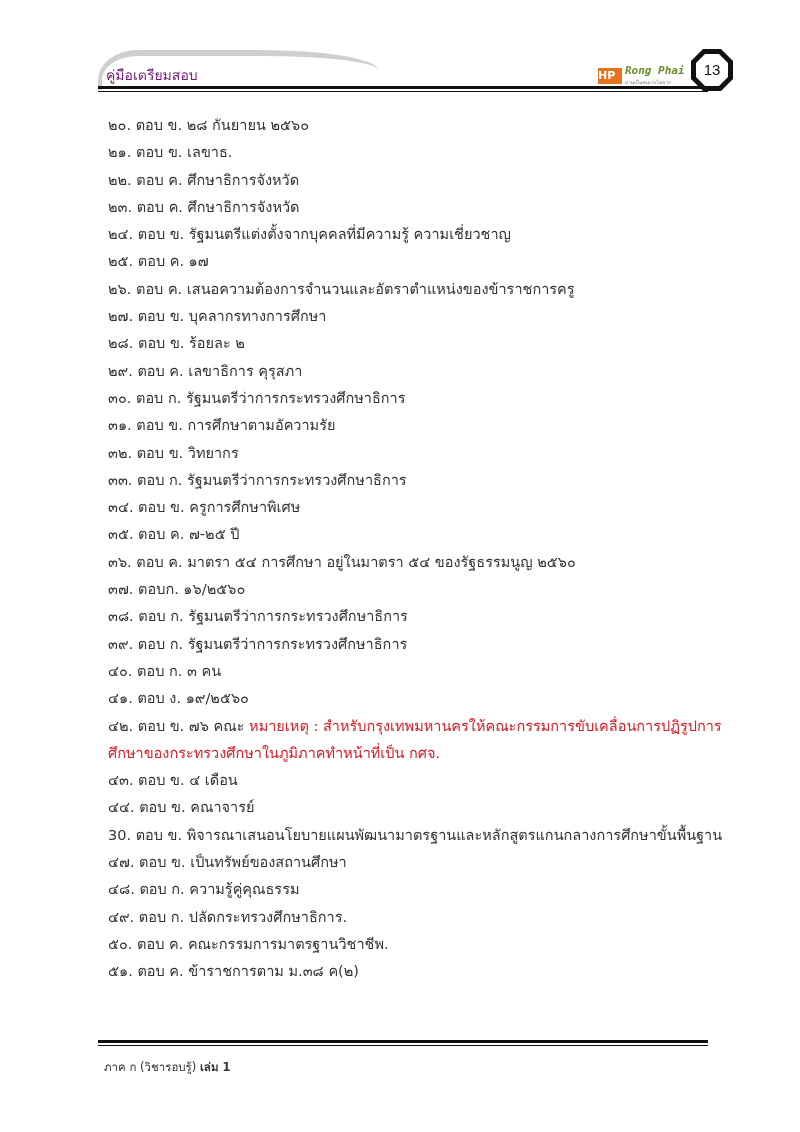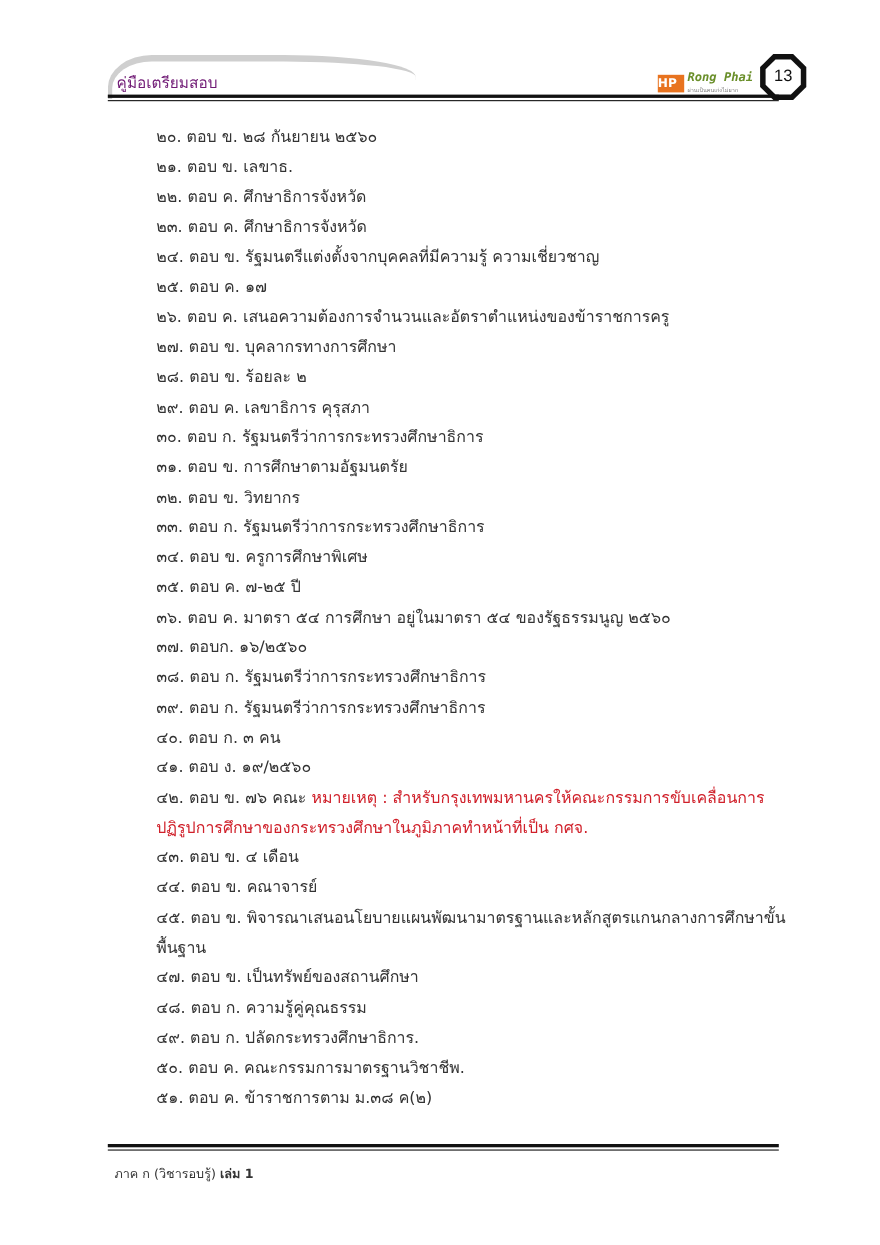--- a/index.html
+++ b/index.html
@@ -44,21 +44,21 @@
     .page-badge svg { position: absolute; left: 0; top: 0; }
     .page-number {
       position: absolute; left: 0; top: 0; width: 44px; height: 44px;
       line-height: 44px; text-align: center; font-size: 15px; color: #111;
       font-family: "Liberation Sans", sans-serif;
     }
     .content {
       position: absolute; left: 108px; top: 112px; width: 620px;
       font-size: 14.5px; line-height: 27.3px; color: #333;
     }
-    .item { white-space: nowrap; margin-left: 34px; }
+    .item { white-space: nowrap; }
     .item.wrap { white-space: normal; }
     .note { color: #d0202a; }
     .footer-rule-thick {
       position: absolute; left: 98px; top: 1040px; width: 610px; height: 3px; background: #111;
     }
     .footer-rule-thin {
       position: absolute; left: 98px; top: 1045px; width: 610px; height: 1px; background: #111;
     }
     .footer-text {
       position: absolute; left: 104px; top: 1058px; font-size: 11.5px; color: #333;
@@ -92,35 +92,35 @@
   <div class="item"><span>๒๑.</span> <span>ตอบ ข. เลขาธ.</span></div>
   <div class="item"><span>๒๒.</span> <span>ตอบ ค. ศึกษาธิการจังหวัด</span></div>
   <div class="item"><span>๒๓.</span> <span>ตอบ ค. ศึกษาธิการจังหวัด</span></div>
   <div class="item"><span>๒๔.</span> <span>ตอบ ข. รัฐมนตรีแต่งตั้งจากบุคคลที่มีความรู้ ความเชี่ยวชาญ</span></div>
   <div class="item"><span>๒๕.</span> <span>ตอบ ค. ๑๗</span></div>
   <div class="item"><span>๒๖.</span> <span>ตอบ ค. เสนอความต้องการจำนวนและอัตราตำแหน่งของข้าราชการครู</span></div>
   <div class="item"><span>๒๗.</span> <span>ตอบ ข. บุคลากรทางการศึกษา</span></div>
   <div class="item"><span>๒๘.</span> <span>ตอบ ข. ร้อยละ ๒</span></div>
   <div class="item"><span>๒๙.</span> <span>ตอบ ค. เลขาธิการ คุรุสภา</span></div>
   <div class="item"><span>๓๐.</span> <span>ตอบ ก. รัฐมนตรีว่าการกระทรวงศึกษาธิการ</span></div>
-  <div class="item"><span>๓๑.</span> <span>ตอบ ข. การศึกษาตามอัฐมนตรัย</span></div>
+  <div class="item"><span>๓๑.</span> <span>ตอบ ข. การศึกษาตามอัความรัย</span></div>
   <div class="item"><span>๓๒.</span> <span>ตอบ ข. วิทยากร</span></div>
   <div class="item"><span>๓๓.</span> <span>ตอบ ก. รัฐมนตรีว่าการกระทรวงศึกษาธิการ</span></div>
   <div class="item"><span>๓๔.</span> <span>ตอบ ข. ครูการศึกษาพิเศษ</span></div>
   <div class="item"><span>๓๕.</span> <span>ตอบ ค. ๗-๒๕ ปี</span></div>
   <div class="item"><span>๓๖.</span> <span>ตอบ ค. มาตรา ๕๔  การศึกษา อยู่ในมาตรา ๕๔ ของรัฐธรรมนูญ ๒๕๖๐</span></div>
   <div class="item"><span>๓๗.</span> <span>ตอบก. ๑๖/๒๕๖๐</span></div>
   <div class="item"><span>๓๘.</span> <span>ตอบ ก. รัฐมนตรีว่าการกระทรวงศึกษาธิการ</span></div>
   <div class="item"><span>๓๙.</span> <span>ตอบ ก. รัฐมนตรีว่าการกระทรวงศึกษาธิการ</span></div>
   <div class="item"><span>๔๐.</span> <span>ตอบ ก. ๓ คน</span></div>
   <div class="item"><span>๔๑.</span> <span>ตอบ ง. ๑๙/๒๕๖๐</span></div>
   <div class="item wrap"><span>๔๒.</span> <span>ตอบ ข. ๗๖ คณะ </span><span class="note">หมายเหตุ : สำหรับกรุงเทพมหานครให้คณะกรรมการขับเคลื่อนการปฏิรูปการศึกษาของกระทรวงศึกษาในภูมิภาคทำหน้าที่เป็น กศจ.</span></div>
   <div class="item"><span>๔๓.</span> <span>ตอบ ข. ๔ เดือน</span></div>
   <div class="item"><span>๔๔.</span> <span>ตอบ ข. คณาจารย์</span></div>
-  <div class="item wrap"><span>๔๕.</span> <span>ตอบ ข. พิจารณาเสนอนโยบายแผนพัฒนามาตรฐานและหลักสูตรแกนกลางการศึกษาขั้นพื้นฐาน</span></div>
+  <div class="item wrap"><span>30.</span> <span>ตอบ ข. พิจารณาเสนอนโยบายแผนพัฒนามาตรฐานและหลักสูตรแกนกลางการศึกษาขั้นพื้นฐาน</span></div>
   <div class="item"><span>๔๗.</span> <span>ตอบ ข. เป็นทรัพย์ของสถานศึกษา</span></div>
   <div class="item"><span>๔๘.</span> <span>ตอบ ก. ความรู้คู่คุณธรรม</span></div>
   <div class="item"><span>๔๙.</span> <span>ตอบ ก. ปลัดกระทรวงศึกษาธิการ.</span></div>
   <div class="item"><span>๕๐.</span> <span>ตอบ ค. คณะกรรมการมาตรฐานวิชาชีพ.</span></div>
   <div class="item"><span>๕๑.</span> <span>ตอบ ค. ข้าราชการตาม ม.๓๘ ค(๒)</span></div>
 </div>
 
 <div class="footer-rule-thick"></div>
 <div class="footer-rule-thin"></div>
 <div class="footer-text"><span>ภาค ก (วิชารอบรู้) </span><b>เล่ม 1</b></div>

